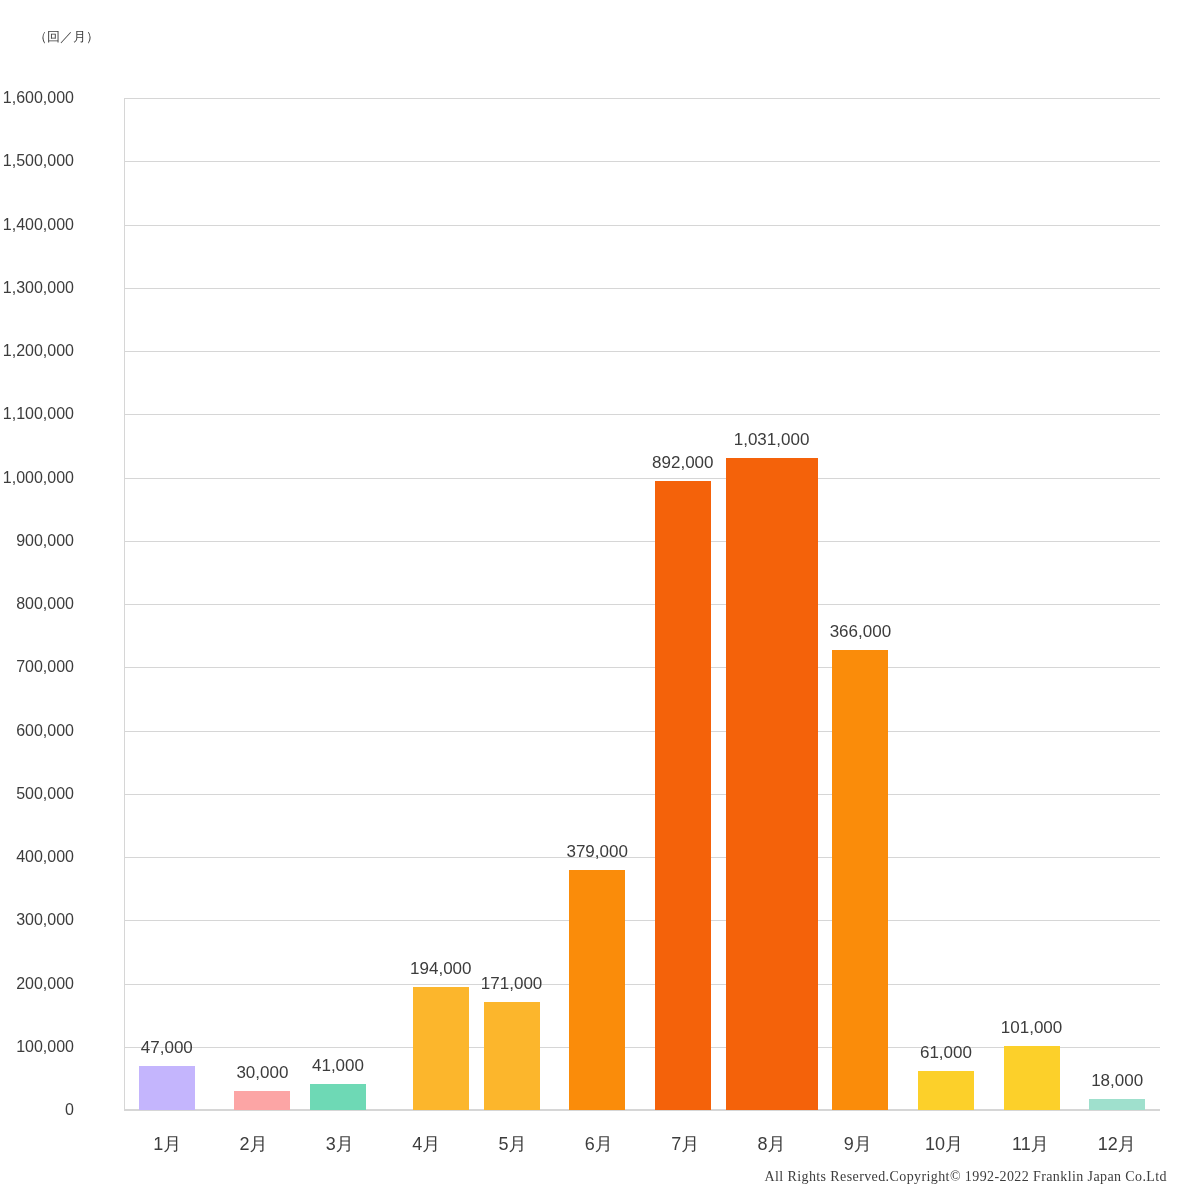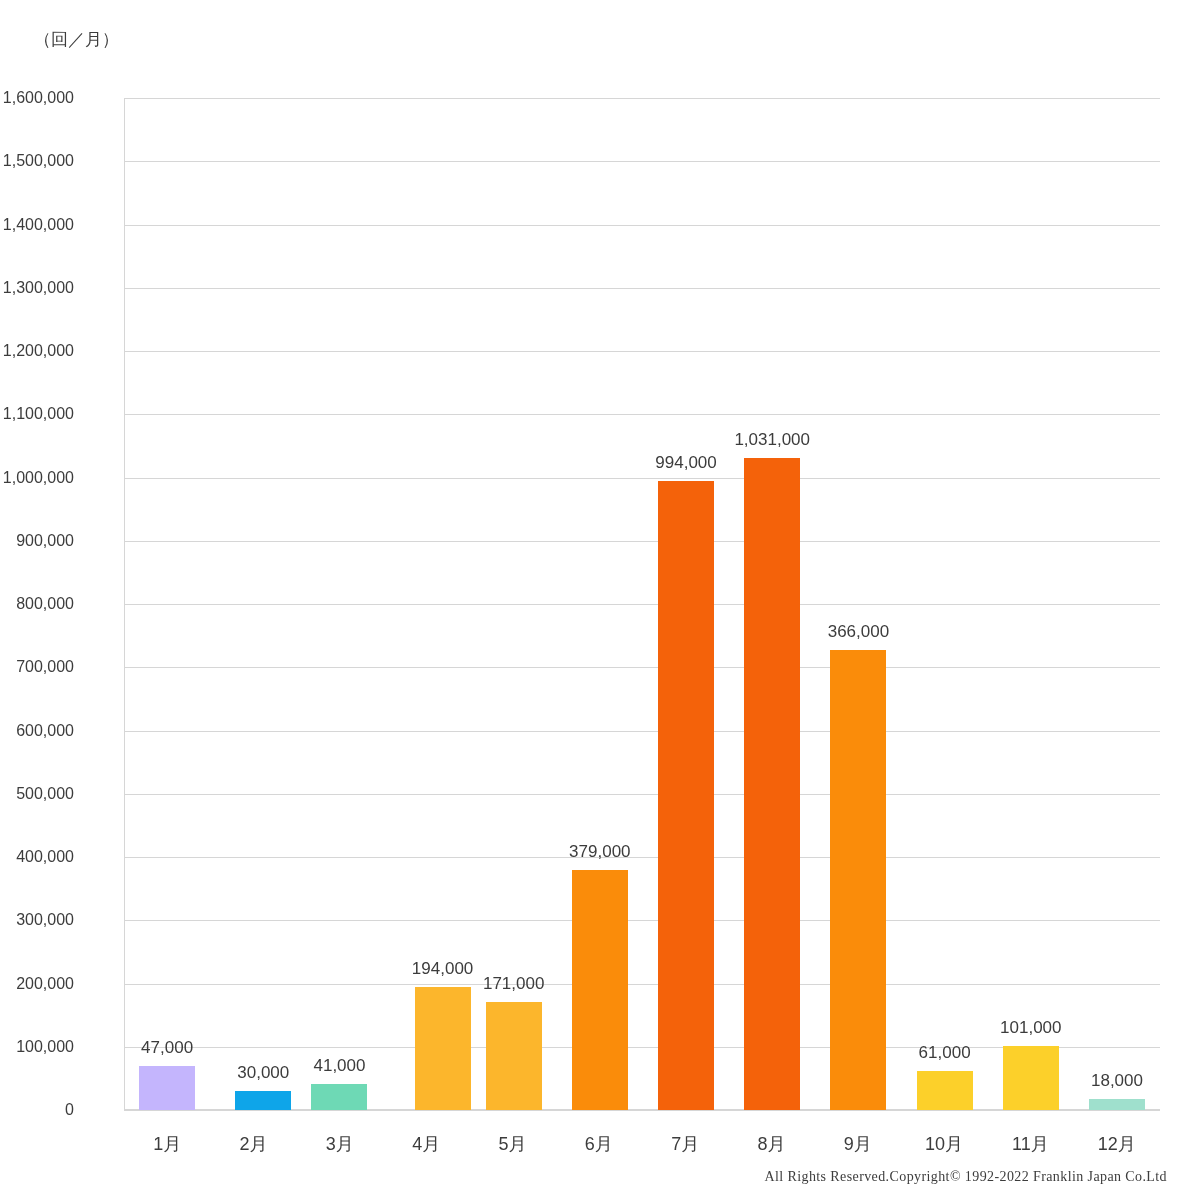--- a/index.html
+++ b/index.html
@@ -19,21 +19,21 @@
     position: absolute;
     left: 0; top: 0;
     width: 1199px;
     height: 1199px;
   }
   
   .unit-label {
     position: absolute;
     left: 34px;
     top: 28px;
-    font-size: 17px;
+    font-size: 13px;
     color: #3c3c3c;
     white-space: nowrap;
   }
   
   .plot {
     position: absolute;
     left: 124px;
     top: 98px;
     width: 1036px;
     height: 1012px;
@@ -173,21 +173,21 @@
         <div class="ytick" style="top: 63.25px;">1,500,000</div>
         <div class="ytick" style="top: 0px;">1,600,000</div>
       </div>
     <div class="bars" id="bars">
         <div class="bar-slot">
           <div class="bar" style="height: 44px; background: #c4b5fd;">
             <div class="bar-value">47,000</div>
           </div>
         </div>
         <div class="bar-slot">
-          <div class="bar" style="height: 18.975px; background: #0ea5e9; margin-left: 20px;">
+          <div class="bar" style="height: 18.975px; background: #fca5a5; margin-left: 20px;">
             <div class="bar-value">30,000</div>
           </div>
         </div>
         <div class="bar-slot">
           <div class="bar" style="height: 25.9325px; background: rgb(110, 217, 181);">
             <div class="bar-value">41,000</div>
           </div>
         </div>
         <div class="bar-slot">
           <div class="bar" style="height: 122.705px; background: rgb(252, 182, 44); margin-left: 32px;">
@@ -199,25 +199,25 @@
             <div class="bar-value">171,000</div>
           </div>
         </div>
         <div class="bar-slot">
           <div class="bar" style="height: 239.718px; background: rgb(250, 140, 10);">
             <div class="bar-value">379,000</div>
           </div>
         </div>
         <div class="bar-slot">
           <div class="bar" style="height: 628.705px; background: rgb(244, 98, 10);">
-            <div class="bar-value">994,000</div>
-          </div>
-        </div>
-        <div class="bar-slot">
-          <div class="bar" style="height: 652.107px; background: rgb(244, 98, 10);">
+            <div class="bar-value">892,000</div>
+          </div>
+        </div>
+        <div class="bar-slot">
+          <div class="bar" style="height: 652.107px; background: rgb(244, 98, 10); padding-left: 36px;">
             <div class="bar-value">1,031,000</div>
           </div>
         </div>
         <div class="bar-slot">
           <div class="bar" style="height: 460.46px; background: rgb(250, 140, 10);">
             <div class="bar-value">366,000</div>
           </div>
         </div>
         <div class="bar-slot">
           <div class="bar" style="height: 38.5825px; background: rgb(252, 208, 42);">

